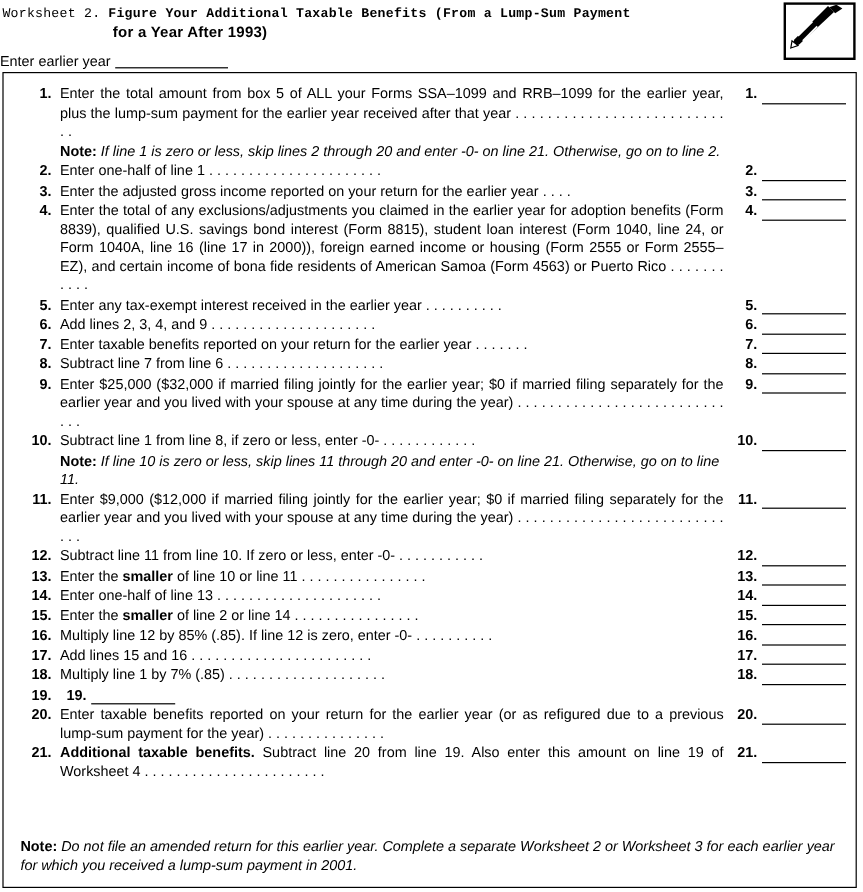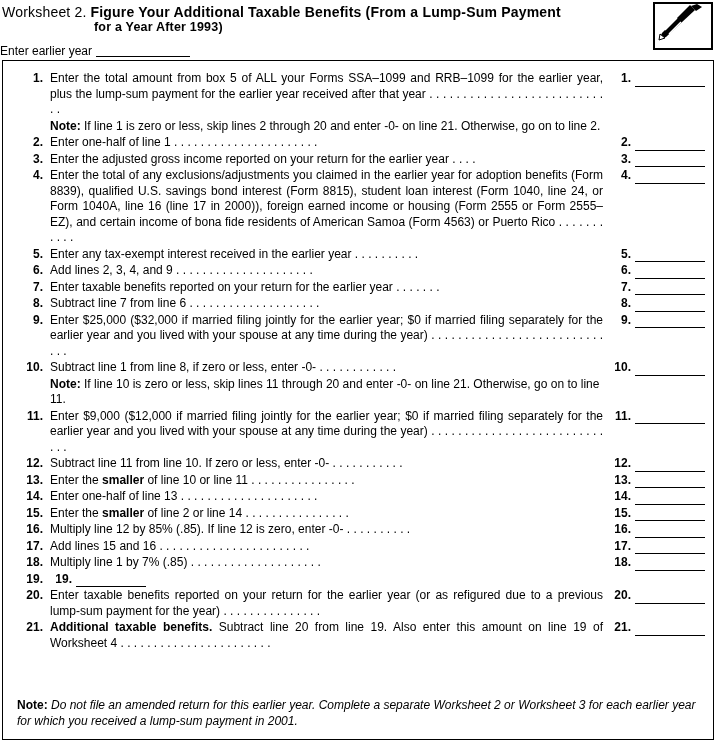--- a/index.html
+++ b/index.html
@@ -28,23 +28,24 @@
     width: 719px;
     height: 58px;
   }
   .ws-title-block {
     position: absolute;
     left: 2px;
     top: 5px;
     width: 600px;
   }
   .ws-line1 {
-    font-size: 14px;
+    font-size: 11px;
     line-height: 15px;
     white-space: nowrap;
+    font-family: Liberation Mono, monospace;
   }
   .ws-label {
     font-weight: normal;
     letter-spacing: 0.2px;
   }
   .ws-heading {
     font-weight: bold;
     letter-spacing: 0.2px;
   }
   .ws-line2 {
@@ -137,21 +138,21 @@
     flex: 1;
     border-bottom: 1.2px solid #000;
     height: 13px;
   }
   .answer.empty .blank { border-bottom: none; }
   .note {
     font-size: 12px;
     line-height: 15.5px;
   }
   .note .nb { font-weight: bold; font-style: normal; }
-  .note .ni { }
+  .note .ni { font-style: italic; }
   .b { font-weight: bold; }
   .i { font-style: italic; }
   
   .bottom-note {
     position: absolute;
     left: 14px;
     right: 14px;
     bottom: 10px;
     font-size: 12px;
     line-height: 15.5px;

